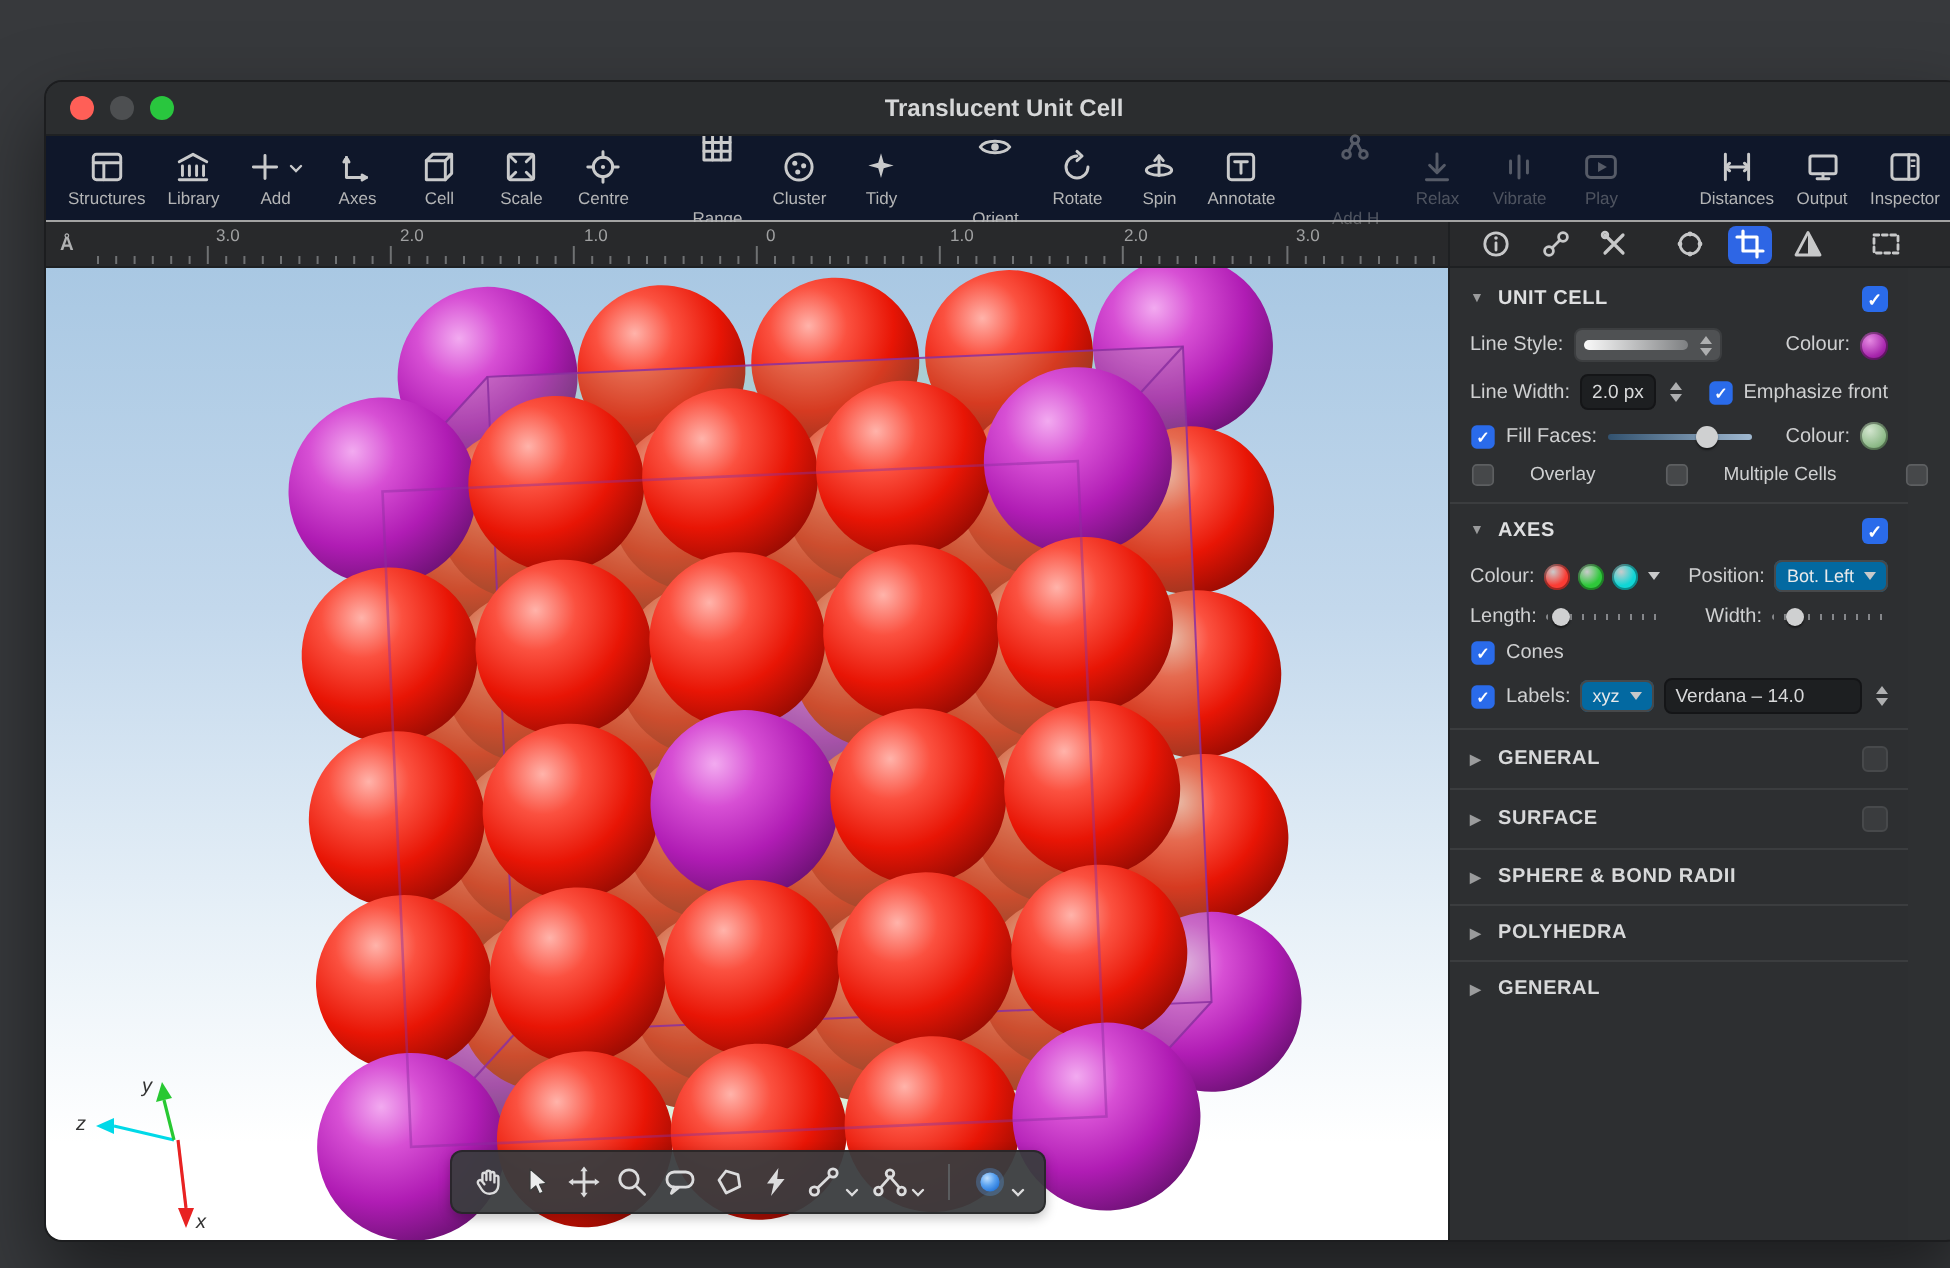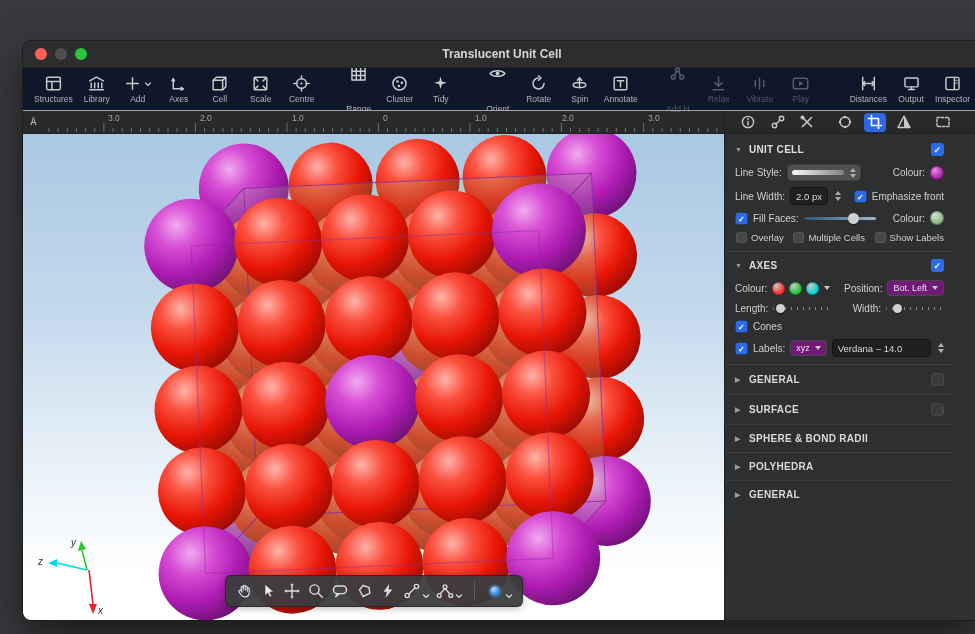--- a/index.html
+++ b/index.html
@@ -50,21 +50,21 @@
   .cb.dim{opacity:.55;}
   .insp-row{display:flex;align-items:center;padding:3px 10px;gap:5px;}
   .lbl{color:#cfd0d1;white-space:nowrap;text-align:center;}
   .field{background:#1d1f21;border:1px solid #141517;border-radius:4px;color:#d8d9da;font-size:9.5px;padding:1px 5px;display:inline-flex;align-items:center;height:14px;}
   .stepper{display:inline-flex;flex-direction:column;gap:2px;margin-left:2px;}
   .stepper .up{width:0;height:0;border-left:3px solid transparent;border-right:3px solid transparent;border-bottom:4px solid #aeafb0;}
   .stepper .down{width:0;height:0;border-left:3px solid transparent;border-right:3px solid transparent;border-top:4px solid #aeafb0;}
   .chev{width:0;height:0;border-left:3px solid transparent;border-right:3px solid transparent;border-top:4px solid #c8c9ca;}
   .combo{background:#4f5153;border:1px solid #3c3e40;border-radius:4px;height:15px;display:inline-flex;align-items:center;padding:0 4px;gap:4px;}
   .line-preview{width:52px;height:5px;border-radius:3px;background:linear-gradient(90deg,#fafafa,#7e8082);}
-  .popup{background:#701a75;border-radius:4px;color:#e9eaeb;font-size:9px;padding:1px 6px;display:inline-flex;align-items:center;gap:5px;height:14px;box-shadow:inset 0 0 0 1px #47494b;}
+  .popup{background:#0369a1;border-radius:4px;color:#e9eaeb;font-size:9px;padding:1px 6px;display:inline-flex;align-items:center;gap:5px;height:14px;box-shadow:inset 0 0 0 1px #47494b;}
   .swatch{width:14px;height:14px;border-radius:50%;box-shadow:inset 0 0 0 1px rgba(0,0,0,.35);flex:0 0 auto;}
   .swatch.sm{width:13px;height:13px;}
   .slider{position:relative;height:12px;flex:0 0 auto;}
   .slider .track{position:absolute;top:5px;left:0;right:0;height:3px;border-radius:2px;background:#515355;}
   .slider .track.grad{background:linear-gradient(90deg,#32526f,#9fb8d0);}
   .slider .track.dots{background:repeating-linear-gradient(90deg,#85878a 0 1px,transparent 1px 6px);height:3px;}
   .slider .knob{position:absolute;top:1px;width:11px;height:11px;border-radius:50%;background:#cfd0d1;box-shadow:0 1px 1px rgba(0,0,0,.5);}
   .slider .knob.sm{width:9px;height:9px;top:2px;}
   .collapsed-row{display:flex;align-items:center;padding:8px 10px;font-weight:700;font-size:10px;color:#d8d9da;letter-spacing:.3px;gap:6px;border-top:1px solid #3b3d3f;}
 </style>
@@ -642,21 +642,21 @@
           <span class="cb checked" style="transform:scale(.9)">✓</span>
           <span class="lbl">Fill Faces:</span>
           <span class="slider" style="width:72px">
             <span class="track grad"></span>
               <span class="knob" style="left:44px"></span>
           </span>
           <span class="sp"></span>
           <span class="lbl">Colour:</span>
           <span class="swatch" id="sw-fill" style="background: radial-gradient(circle at 35% 30%, rgb(211, 229, 207), rgb(143, 187, 138) 60%, rgb(95, 143, 90));"></span>
         </div>
-        <div class="insp-row" style="font-size:9.5px;gap:3px">
+        <div class="insp-row" style="font-size:9.5px;gap:17px">
           <span class="cb unchecked" style="transform:scale(.85)"></span>
           <span class="lbl">Overlay</span>
           <span style="width:4px"></span>
           <span class="cb unchecked" style="transform:scale(.85)"></span>
           <span class="lbl">Multiple Cells</span>
           <span style="width:4px"></span>
           <span class="cb unchecked" style="transform:scale(.85)"></span>
           <span class="lbl">Show Labels</span>
         </div>
       </div>

